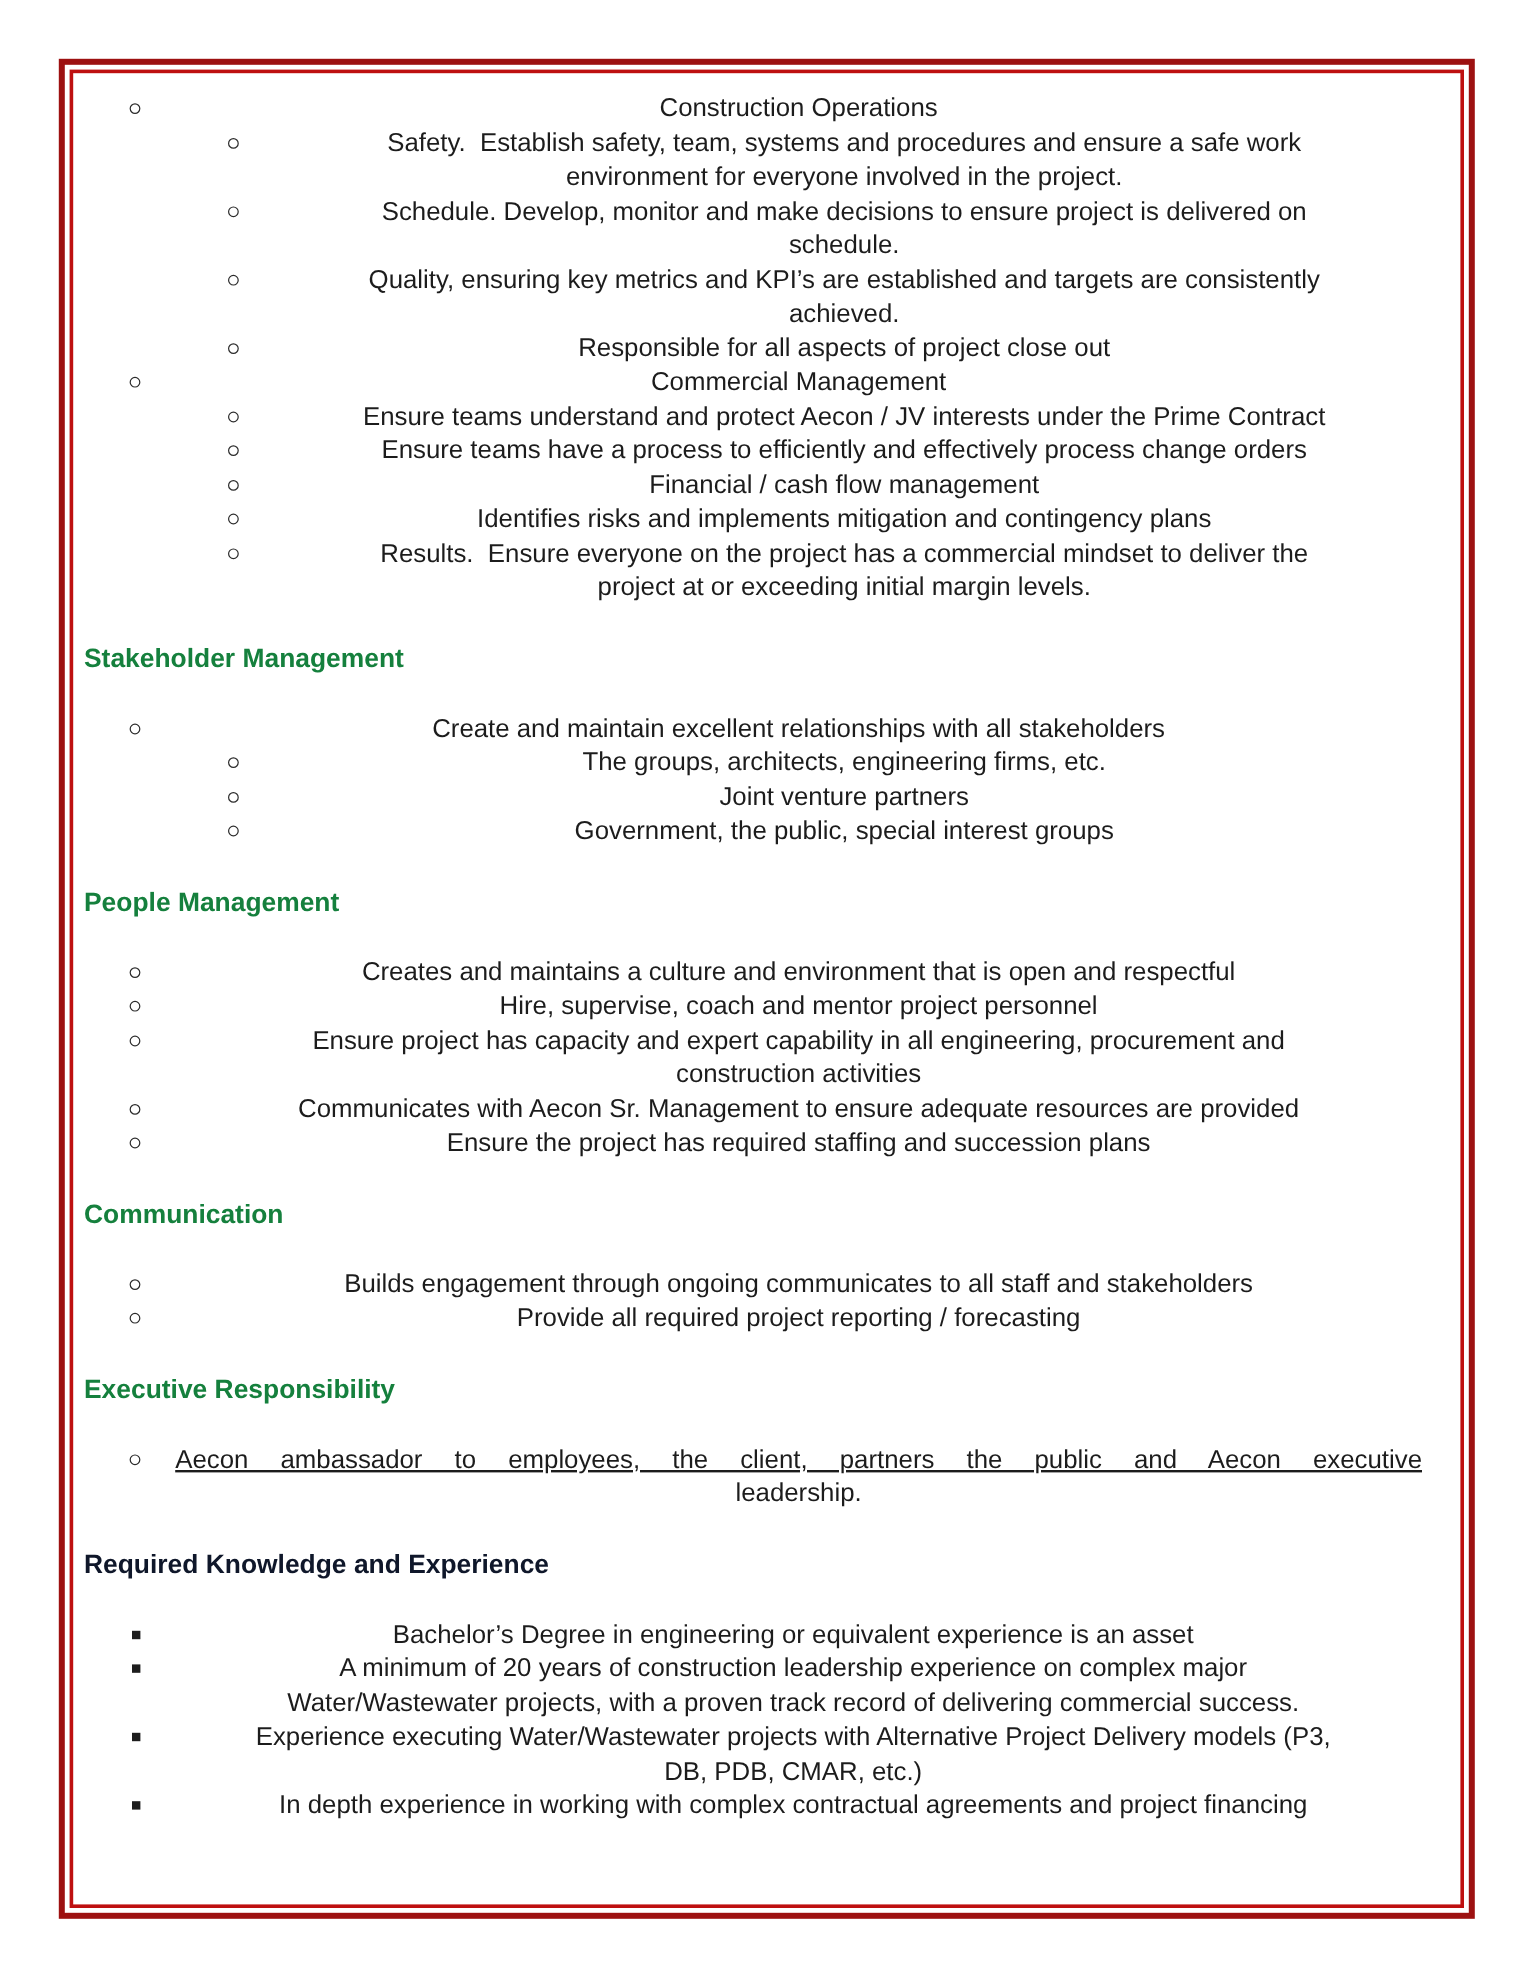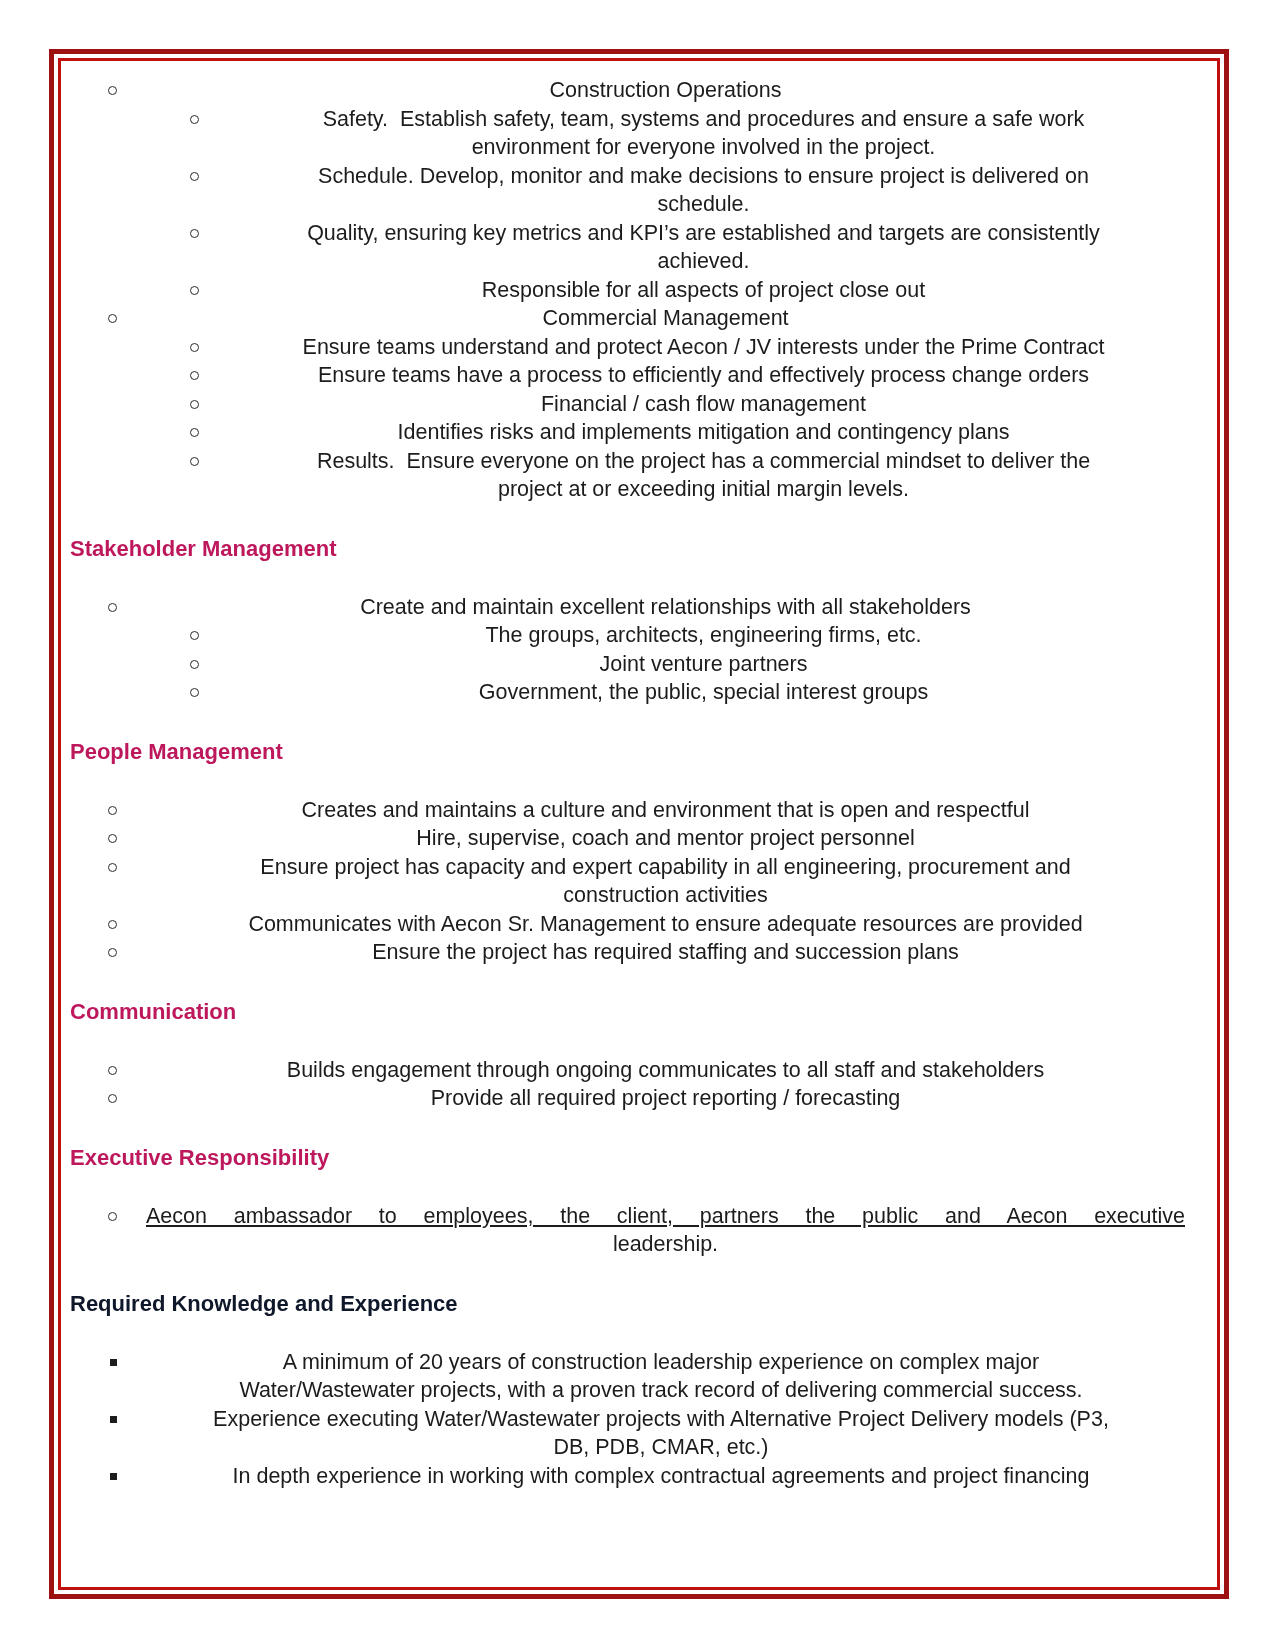--- a/index.html
+++ b/index.html
@@ -15,21 +15,21 @@
   .frame-inner{
     position:absolute;left:4px;top:4px;right:4px;bottom:4px;
     border:3px solid #BE1010;box-sizing:border-box;
   }
   .content{
     position:absolute;left:70px;top:76px;width:1115px;
     font-size:21.5px;line-height:28.5px;
   }
   .heading{
     font-weight:bold;font-size:22px;line-height:29px;margin:30px 0;
-    color:#be185d;
+    color:#15803d;
   }
   .heading.red{color:#0f172a;}
   .list{margin:0;padding:0;}
   .li{position:relative;}
   .li.l1{padding-left:76px;}
   .li.l2{padding-left:152px;}
   .li.sq{padding-left:67px;}
   .bullet{display:inline-block;}
   .bcirc{
     position:absolute;width:9px;height:9px;box-sizing:border-box;
@@ -209,20 +209,26 @@
           <span class="line jline">Aecon ambassador to employees, the client, partners the public and Aecon executive</span>
           <span class="line">leadership.</span>
         </span>
       </div>
     </div>
     <div class="heading red">Required Knowledge and Experience</div>
     <div class="list">
       <div class="li sq">
         <span class="bullet bsq"></span>
         <span class="txt">
+          <span class="line">Bachelor’s Degree in engineering or equivalent experience is an asset</span>
+        </span>
+      </div>
+      <div class="li sq">
+        <span class="bullet bsq"></span>
+        <span class="txt">
           <span class="line">A minimum of 20 years of construction leadership experience on complex major</span>
           <span class="line">Water/Wastewater projects, with a proven track record of delivering commercial success.</span>
         </span>
       </div>
       <div class="li sq">
         <span class="bullet bsq"></span>
         <span class="txt">
           <span class="line">Experience executing Water/Wastewater projects with Alternative Project Delivery models (P3,</span>
           <span class="line">DB, PDB, CMAR, etc.)</span>
         </span>

